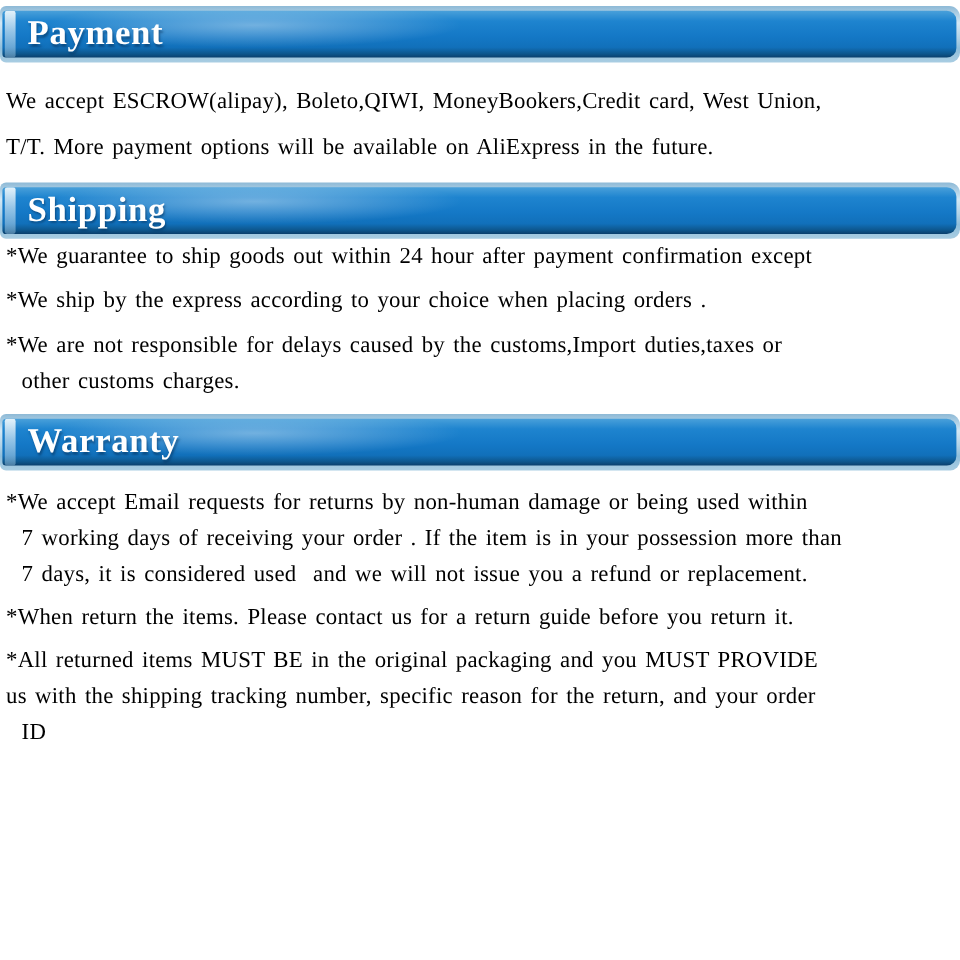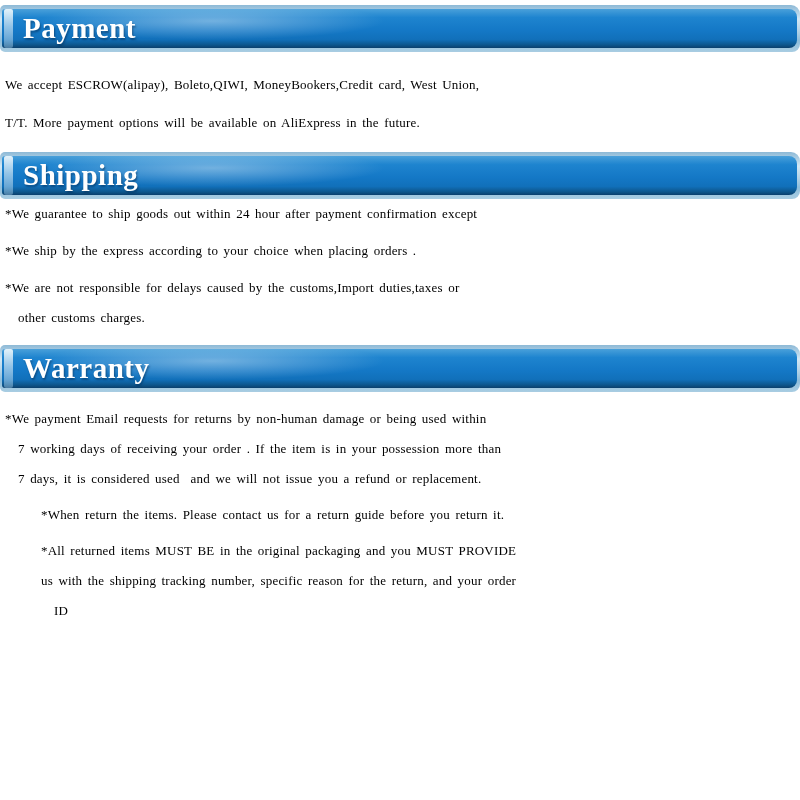--- a/index.html
+++ b/index.html
@@ -66,41 +66,41 @@
     font-weight: bold;
     letter-spacing: 0.5px;
     color: #ffffff;
     text-shadow: 1px 2px 2px rgba(5, 45, 85, 0.55);
     line-height: 39px;
   }
 
   
   .section-body {
     overflow: hidden;
-    font-size: 13px;
+    font-size: 19px;
     letter-spacing: 0.2px;
     word-spacing: 2px;
   }
   .ln {
     white-space: pre;
     padding-left: 5px;
   }
   .ln.ind-s  { padding-left: 18px; }
   .ln.ind-xs { padding-left: 10px; }
 
   #payment-banner  { margin-top: 5px; }
   #payment-body    { padding-top: 14px; padding-bottom: 4px; line-height: 38px; }
 
   #shipping-banner { margin-top: 6px; }
   #shipping-body   { line-height: 30px; padding-bottom: 6px; }
   #shipping-body .para + .para { margin-top: 7px; }
 
   #warranty-banner { margin-top: 6px; }
   #warranty-body   { padding-top: 12px; line-height: 30px; }
-  #warranty-body .para + .para { margin-top: 6px; margin-left: 36px; }
+  #warranty-body .para + .para { margin-top: 6px; }
 </style>
 </head>
 <body>
 
 <div class="page">
 
   <section>
     <div class="banner" id="payment-banner">
       <div class="banner-inner">
         <span class="banner-title">Payment</span>
@@ -135,21 +135,21 @@
   </section>
 
   <section>
     <div class="banner" id="warranty-banner">
       <div class="banner-inner">
         <span class="banner-title">Warranty</span>
       </div>
     </div>
     <div class="section-body" id="warranty-body">
       <div class="para">
-        <div class="ln">*We payment Email requests for returns by non-human damage or being used within</div>
+        <div class="ln">*We accept Email requests for returns by non-human damage or being used within</div>
         <div class="ln ind-s">7 working days of receiving your order . If the item is in your possession more than</div>
         <div class="ln ind-s">7 days, it is considered used  and we will not issue you a refund or replacement.</div>
       </div>
       <div class="para">
         <div class="ln">*When return the items. Please contact us for a return guide before you return it.</div>
       </div>
       <div class="para">
         <div class="ln">*All returned items MUST BE in the original packaging and you MUST PROVIDE</div>
         <div class="ln">us with the shipping tracking number, specific reason for the return, and your order</div>
         <div class="ln ind-s">ID</div>

